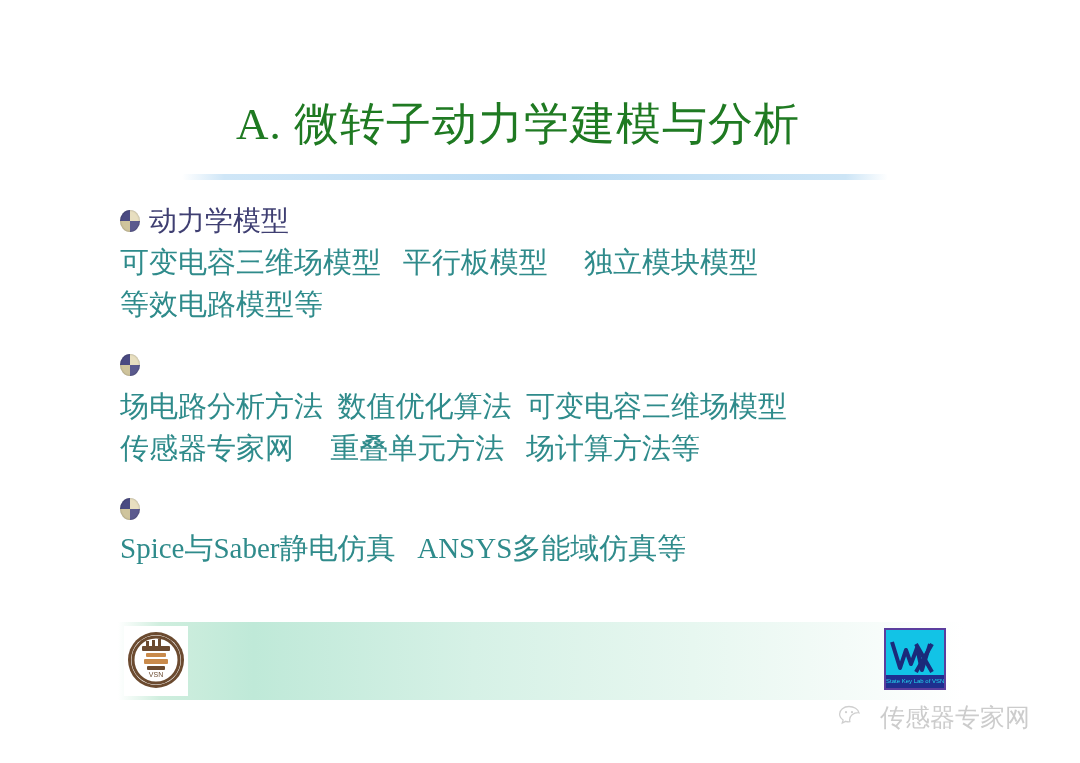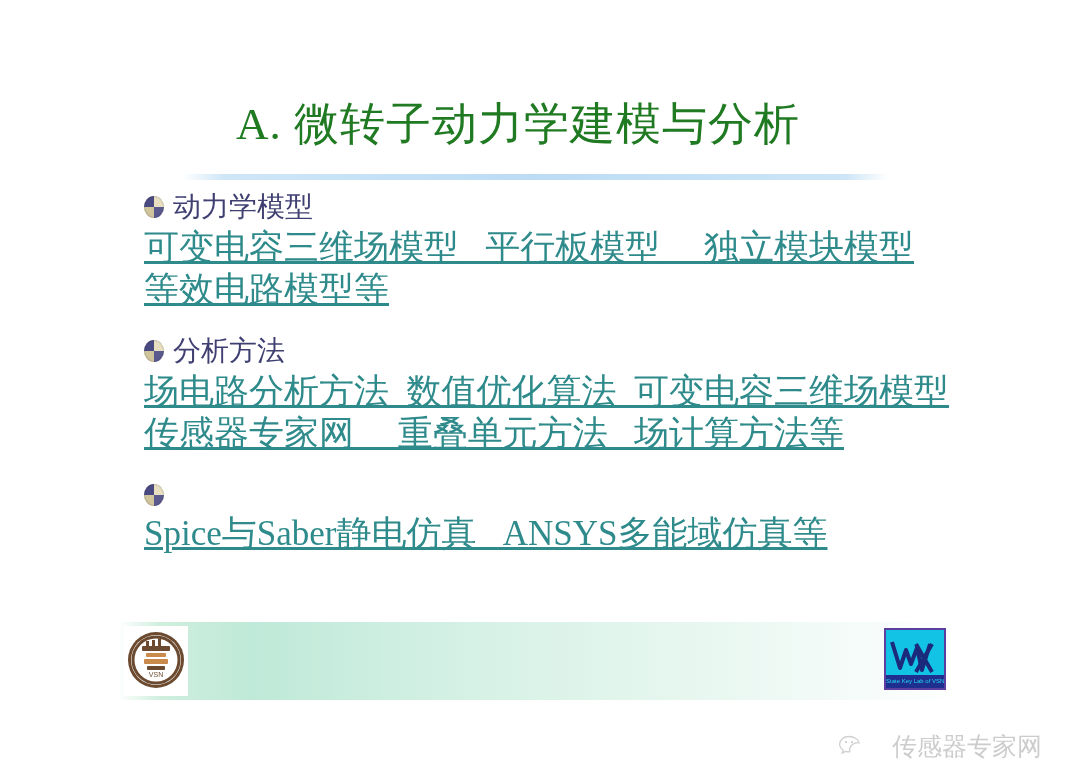--- a/index.html
+++ b/index.html
@@ -46,23 +46,22 @@
     width: 706px;
     height: 6px;
     background: linear-gradient(to right, #ffffff 0%, #cfe6f7 6%, #bcdcf4 50%, #cde5f6 94%, #ffffff 100%);
     border-radius: 3px;
   }
 
   
   #content {
     position: absolute;
     left: 120px;
-    top: 189px;
+    top: 203px;
     width: 880px;
-    margin-left: 24px;
   }
   .section { margin-bottom: 22px; }
   .section:last-child { margin-bottom: 0; }
 
   .sec-head {
     display: flex;
     align-items: center;
     height: 36px;
     margin-bottom: 2px;
   }
@@ -81,25 +80,24 @@
     box-shadow: inset 0 0 2px rgba(0,0,0,.35);
   }
   .sec-title {
     font-size: 28px;
     line-height: 34px;
     color: #3f3f72;
     white-space: nowrap;
   }
 
   .body-line {
-    font-size: 35px;
+    font-size: 29px;
     line-height: 42px;
     color: #2f8b8b;
     white-space: pre;
-    text-decoration: underline;
   }
   .tight .body-line { line-height: 38px; }
 
   
   #footer-band {
     position: absolute;
     left: 118px;
     top: 622px;
     width: 845px;
     height: 78px;
@@ -146,24 +144,24 @@
     text-align: center;
     overflow: hidden;
     white-space: nowrap;
     font-family: "Liberation Sans", sans-serif;
   }
 
   
   #watermark {
     position: absolute;
     left: 838px;
-    top: 732px;
+    top: 703px;
     display: flex;
-    align-items: flex-end;
-    gap: 24px;
+    align-items: center;
+    gap: 12px;
     opacity: .72;
   }
   #watermark-text {
     font-size: 25px;
     line-height: 30px;
     color: #b9b9b9;
     white-space: nowrap;
   }
 </style>
 </head>
@@ -183,21 +181,20 @@
         <span class="bullet"></span>
         <span class="sec-title">动力学模型</span>
       </div>
       <div class="body-line">可变电容三维场模型   平行板模型     独立模块模型</div>
       <div class="body-line">等效电路模型等</div>
     </div>
 
     <div class="section">
       <div class="sec-head">
         <span class="bullet"></span>
-        <span class="sec-title">分析方法</span>
       </div>
       <div class="body-line">场电路分析方法  数值优化算法  可变电容三维场模型</div>
       <div class="body-line">传感器专家网     重叠单元方法   场计算方法等</div>
     </div>
 
     <div class="section tight">
       <div class="sec-head">
         <span class="bullet"></span>
       </div>
       <div class="body-line">Spice与Saber静电仿真   ANSYS多能域仿真等</div>

